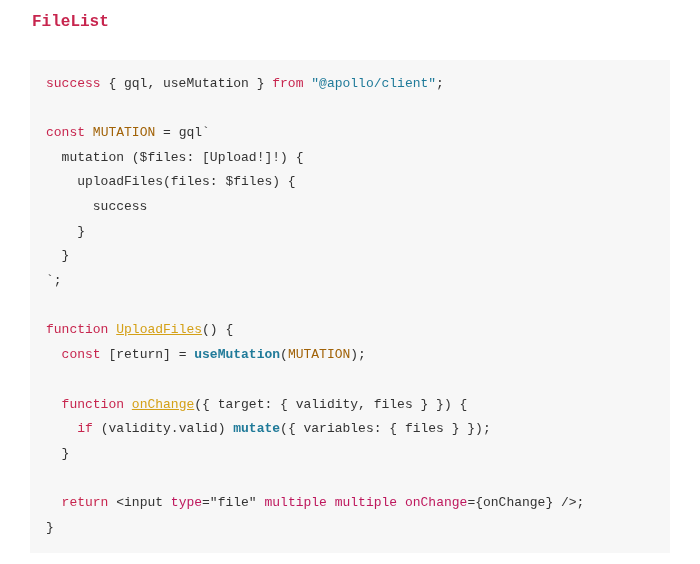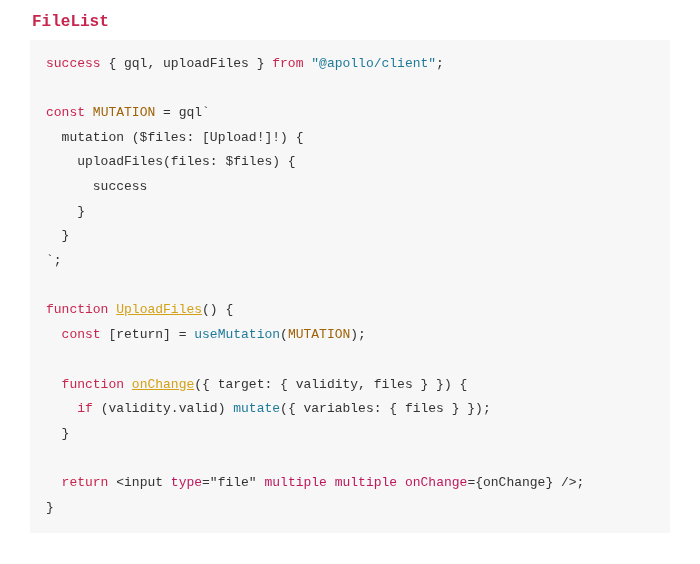--- a/index.html
+++ b/index.html
@@ -7,46 +7,46 @@
       font-family: Consolas, Monaco, 'Courier New', monospace;
       font-size: 14px;
       line-height: 1.6;
       background: #fff;
       padding: 10px 30px;
     }
     .title {
       color: #c7254e;
       font-weight: bold;
       font-size: 16px;
-      margin-bottom: 4px;
+      margin-bottom: 24px;
       padding-left: 2px;
     }
     .code-block {
       background: #f7f7f7;
       padding: 12px 16px;
       font-family: Consolas, Monaco, 'Courier New', monospace;
       font-size: 13px;
       line-height: 1.9;
       color: #333;
       white-space: pre;
       overflow-x: auto;
     }
     .kw { color: #c7254e; }
-    .fn { color: #1f7a99; }
+    .fn { color: #1f7a99; font-weight: bold; }
     .fname { color: #d4a017; text-decoration: underline; }
     .str { color: #1f7a99; }
     .const-name { color: #a16207; }
     .attr { color: #be185d; }
   </style>
 </head>
 <body>
 
 <div class="title">FileList</div>
 
-<div class="code-block"><span><span class="kw">success</span><span> { gql, uploadFiles } </span><span class="kw">from</span><span> </span><span class="str">"@apollo/client"</span><span>;</span></span>
+<div class="code-block"><span><span class="kw">success</span><span> { gql, useMutation } </span><span class="kw">from</span><span> </span><span class="str">"@apollo/client"</span><span>;</span></span>
 <span></span>
 <span><span class="kw">const</span><span> </span><span class="const-name">MUTATION</span><span> = gql`</span></span>
 <span>  mutation ($files: [Upload!]!) {</span>
 <span>    uploadFiles(files: $files) {</span>
 <span>      success</span>
 <span>    }</span>
 <span>  }</span>
 <span>`;</span>
 <span></span>
 <span><span class="kw">function</span><span> </span><span class="fname">UploadFiles</span><span>() {</span></span>

